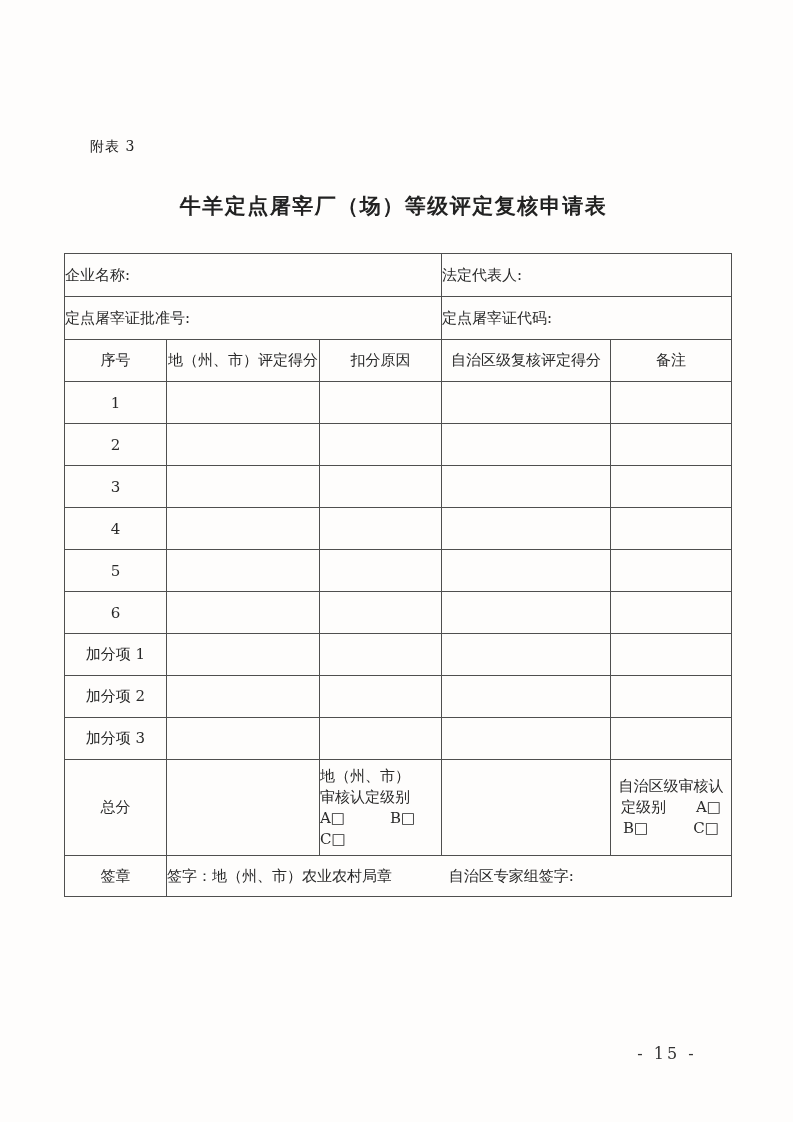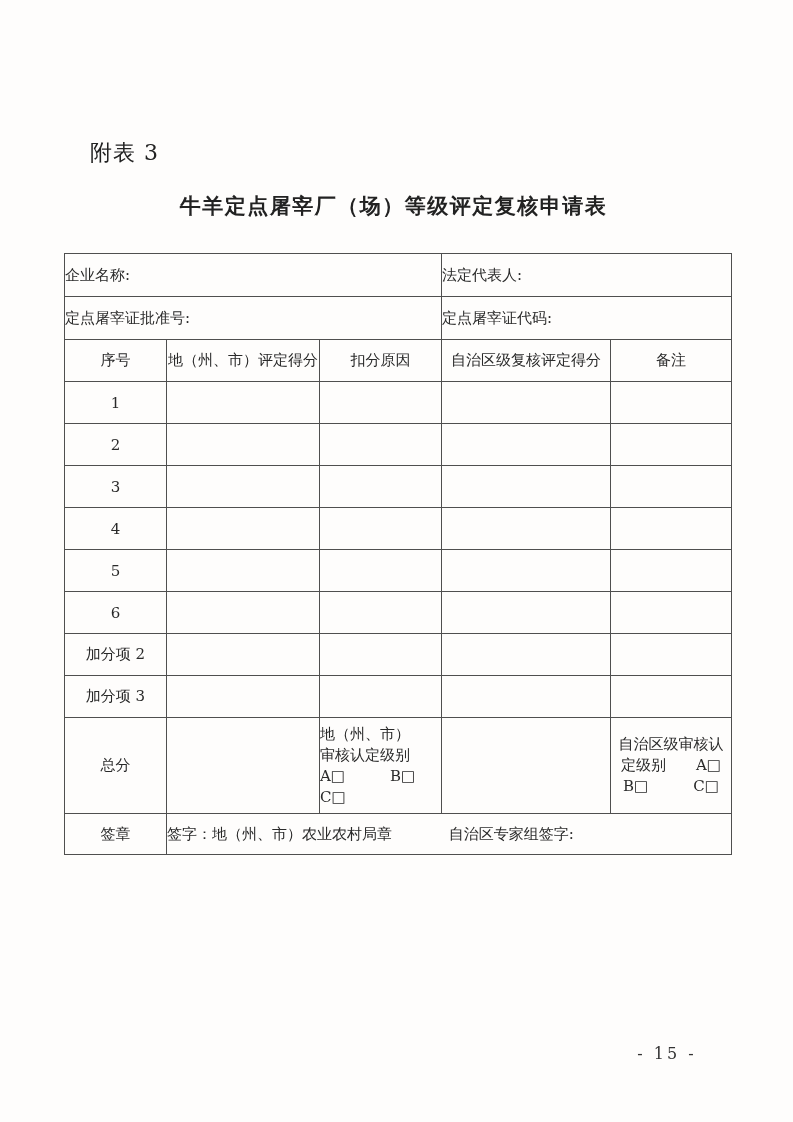--- a/index.html
+++ b/index.html
@@ -11,21 +11,21 @@
     color: #222222;
     position: relative;
   }
   .page {
     position: absolute; left: 0; top: 0;
     width: 793px; height: 1122px;
     background: #fefdfc;
   }
   .attachment-label {
     position: absolute; left: 90px; top: 138px;
-    font-size: 22px; letter-spacing: 1px;
+    font-size: 14px; letter-spacing: 1px;
   }
   .doc-title {
     position: absolute; left: 0; right: 6px; top: 192px;
     text-align: center;
     font-size: 21px; font-weight: bold; letter-spacing: 1.5px;
   }
   table.form {
     position: absolute; left: 64px; top: 253px;
     width: 667px;
     border-collapse: collapse; table-layout: fixed;
@@ -131,20 +131,27 @@
         <td></td>
       </tr>
       <tr class="data-row">
         <td class="center">6</td>
         <td></td>
         <td></td>
         <td></td>
         <td></td>
       </tr>
       <tr class="data-row">
+        <td class="center">加分项 1</td>
+        <td></td>
+        <td></td>
+        <td></td>
+        <td></td>
+      </tr>
+      <tr class="data-row">
         <td class="center">加分项 2</td>
         <td></td>
         <td></td>
         <td></td>
         <td></td>
       </tr>
       <tr class="data-row">
         <td class="center">加分项 3</td>
         <td></td>
         <td></td>

